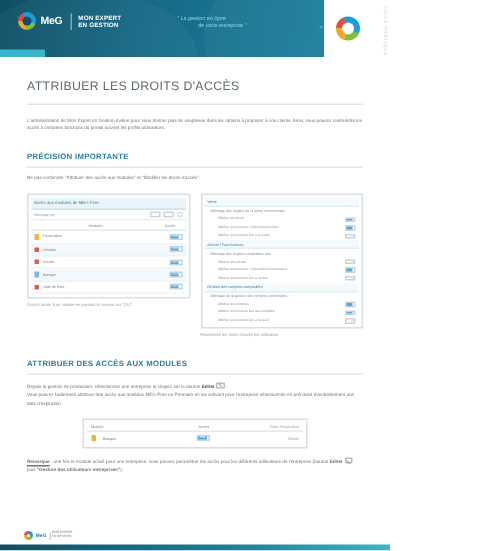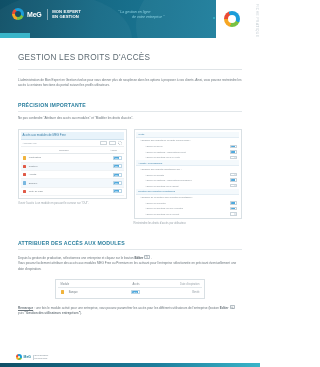--- a/index.html
+++ b/index.html
@@ -383,21 +383,21 @@
     <span class="l2">de votre entreprise "</span>
   </div>
 
   <span class="header-dot"></span>
   <span class="header-logo-right"></span>
   <span class="side-vert-text">FICHE PRATIQUE</span>
 </div>
 
 <div class="page">
 
-  <h1 class="page-title">GESTION LES DROITS D'ACCÈS</h1>
+  <h1 class="page-title">ATTRIBUER LES DROITS D'ACCÈS</h1>
   <div class="title-rule"></div>
 
   <p class="intro">L'administration de Mon Expert en Gestion évolue pour vous donner plus de souplesse dans les options à proposer à vos clients. Ainsi, vous pouvez restreindre les accès à certaines fonctions du portail suivant les profils utilisateurs.</p>
 
   <h2 class="section-head">PRÉCISION IMPORTANTE</h2>
   <div class="section-rule"></div>
   <p class="section-body">
     <span>Ne pas confondre </span><span>"Attribuer des accès aux modules"</span><span> et </span><span>"Modifier les droits d'accès"</span><span>.</span>
   </p>
 

